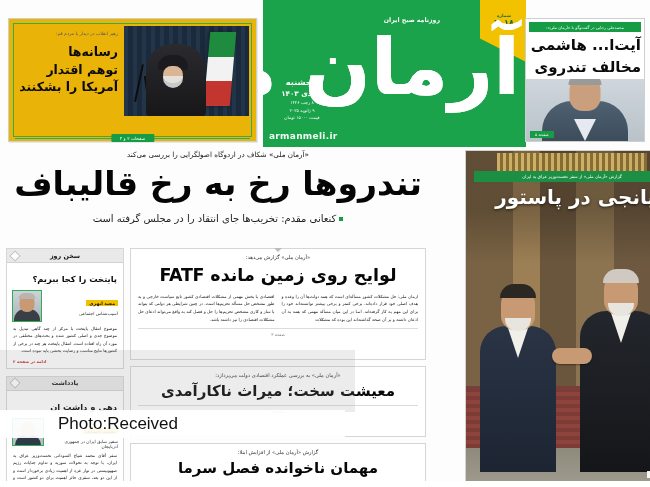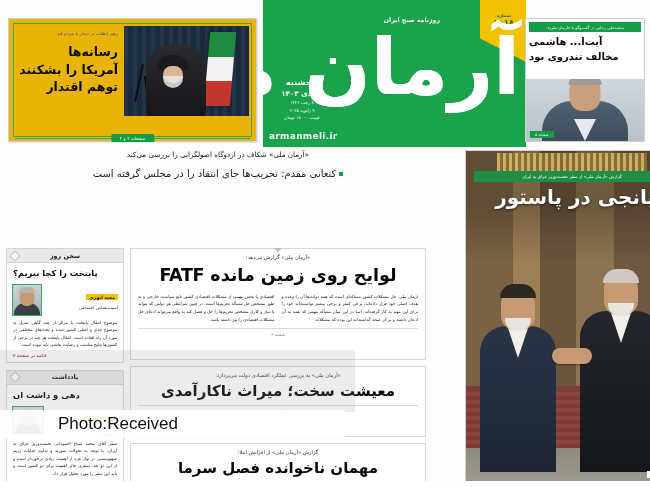--- a/index.html
+++ b/index.html
@@ -132,22 +132,22 @@
     position:absolute;left:525px;top:18px;width:118px;height:122px;
     background:#fff;border:1px solid #cfcfcf;overflow:hidden;
   }
   .tr-kicker{
     position:absolute;left:3px;right:3px;top:3px;height:10px;
     background:#159c44;color:#fff;font-size:4.1px;
     display:flex;align-items:center;justify-content:center;
     direction:rtl;letter-spacing:.1px;
   }
   .tr-head{
-    position:absolute;left:3px;right:3px;top:16px;text-align:left;
-    direction:rtl;font-size:10px;font-weight:bold;color:#0b0b0b;
+    position:absolute;left:3px;right:3px;top:16px;text-align:right;
+    direction:rtl;font-size:15px;font-weight:bold;color:#0b0b0b;
     line-height:1.45;
   }
   .tr-photo{
     position:absolute;left:0;right:0;bottom:0;height:62px;
     background:linear-gradient(180deg,#cfd6dc 0%,#b9c2ca 100%);
     overflow:hidden;
   }
   .tr-photo .suit{
     position:absolute;left:50%;transform:translateX(-50%);bottom:0;
     width:86px;height:40px;
@@ -276,22 +276,22 @@
   .card-hd{
     background:#e9e9e9;border-bottom:1px solid #d2d2d2;
     font-size:6.4px;font-weight:bold;color:#111;direction:rtl;
     text-align:center;padding:2.5px 0;position:relative;
   }
   .card-hd .diamond{
     position:absolute;left:4px;top:50%;transform:translateY(-50%) rotate(45deg);
     width:6px;height:6px;background:#fff;border:1px solid #c0c0c0;
   }
   .card-title{
-    direction:rtl;text-align:left;font-size:8.4px;font-weight:bold;
-    color:#0a0a0a;padding:5px 6px 4px;line-height:1.4;
+    direction:rtl;text-align:right;font-size:8.4px;font-weight:bold;
+    color:#0a0a0a;padding:11px 6px 4px;line-height:1.4;
   }
   .author-row{
     display:flex;direction:rtl;align-items:flex-start;
     padding:0 5px 3px;gap:4px;justify-content:flex-end;
   }
   .author-meta{text-align:right;direction:rtl;flex:1;}
   .author-name{
     display:inline-block;background:#f2c200;color:#111;font-size:4.6px;
     font-weight:bold;padding:.5px 3px;
   }
@@ -407,22 +407,22 @@
         <div class="mic2"></div>
         <div class="figure"></div>
         <div class="turban"></div>
         <div class="face"></div>
         <div class="beard"></div>
       </div>
 
       <div class="tl-text">
         <div class="tl-kicker">رهبر انقلاب در دیدار با مردم قم:</div>
         <div class="tl-head">رسانه‌ها</div>
+        <div class="tl-head">توهم اقتدار</div>
         <div class="tl-head">آمریکا را بشکنند</div>
-        <div class="tl-head">توهم اقتدار</div>
       </div>
 
       <div class="tl-rule"></div>
       <div class="tl-tab">صفحات ۲ و ۳</div>
     </div>
 
     <div class="masthead">
       <div class="mh-yellow"></div>
 
       <div class="badge">
@@ -456,20 +456,21 @@
         <div class="head"></div>
         <div class="hair"></div>
         <div class="shirt"></div>
       </div>
       <div class="tr-tab">صفحه ۵</div>
     </div>
   </div>
 
   <div class="lead">
     <div class="lead-kicker">«آرمان ملی» شکاف در اردوگاه اصولگرایی را بررسی می‌کند</div>
+    <div class="lead-title">تندروها رخ به رخ قالیباف</div>
     <div class="lead-sub">
       <span class="sq"></span><span>کنعانی مقدم: تخریب‌ها جای انتقاد را در مجلس گرفته است</span>
     </div>
   </div>
 
   <div class="feature">
     <div class="bg"></div>
     <div class="chandelier"></div>
     <div class="floor"></div>
     <div class="carpet"></div>

